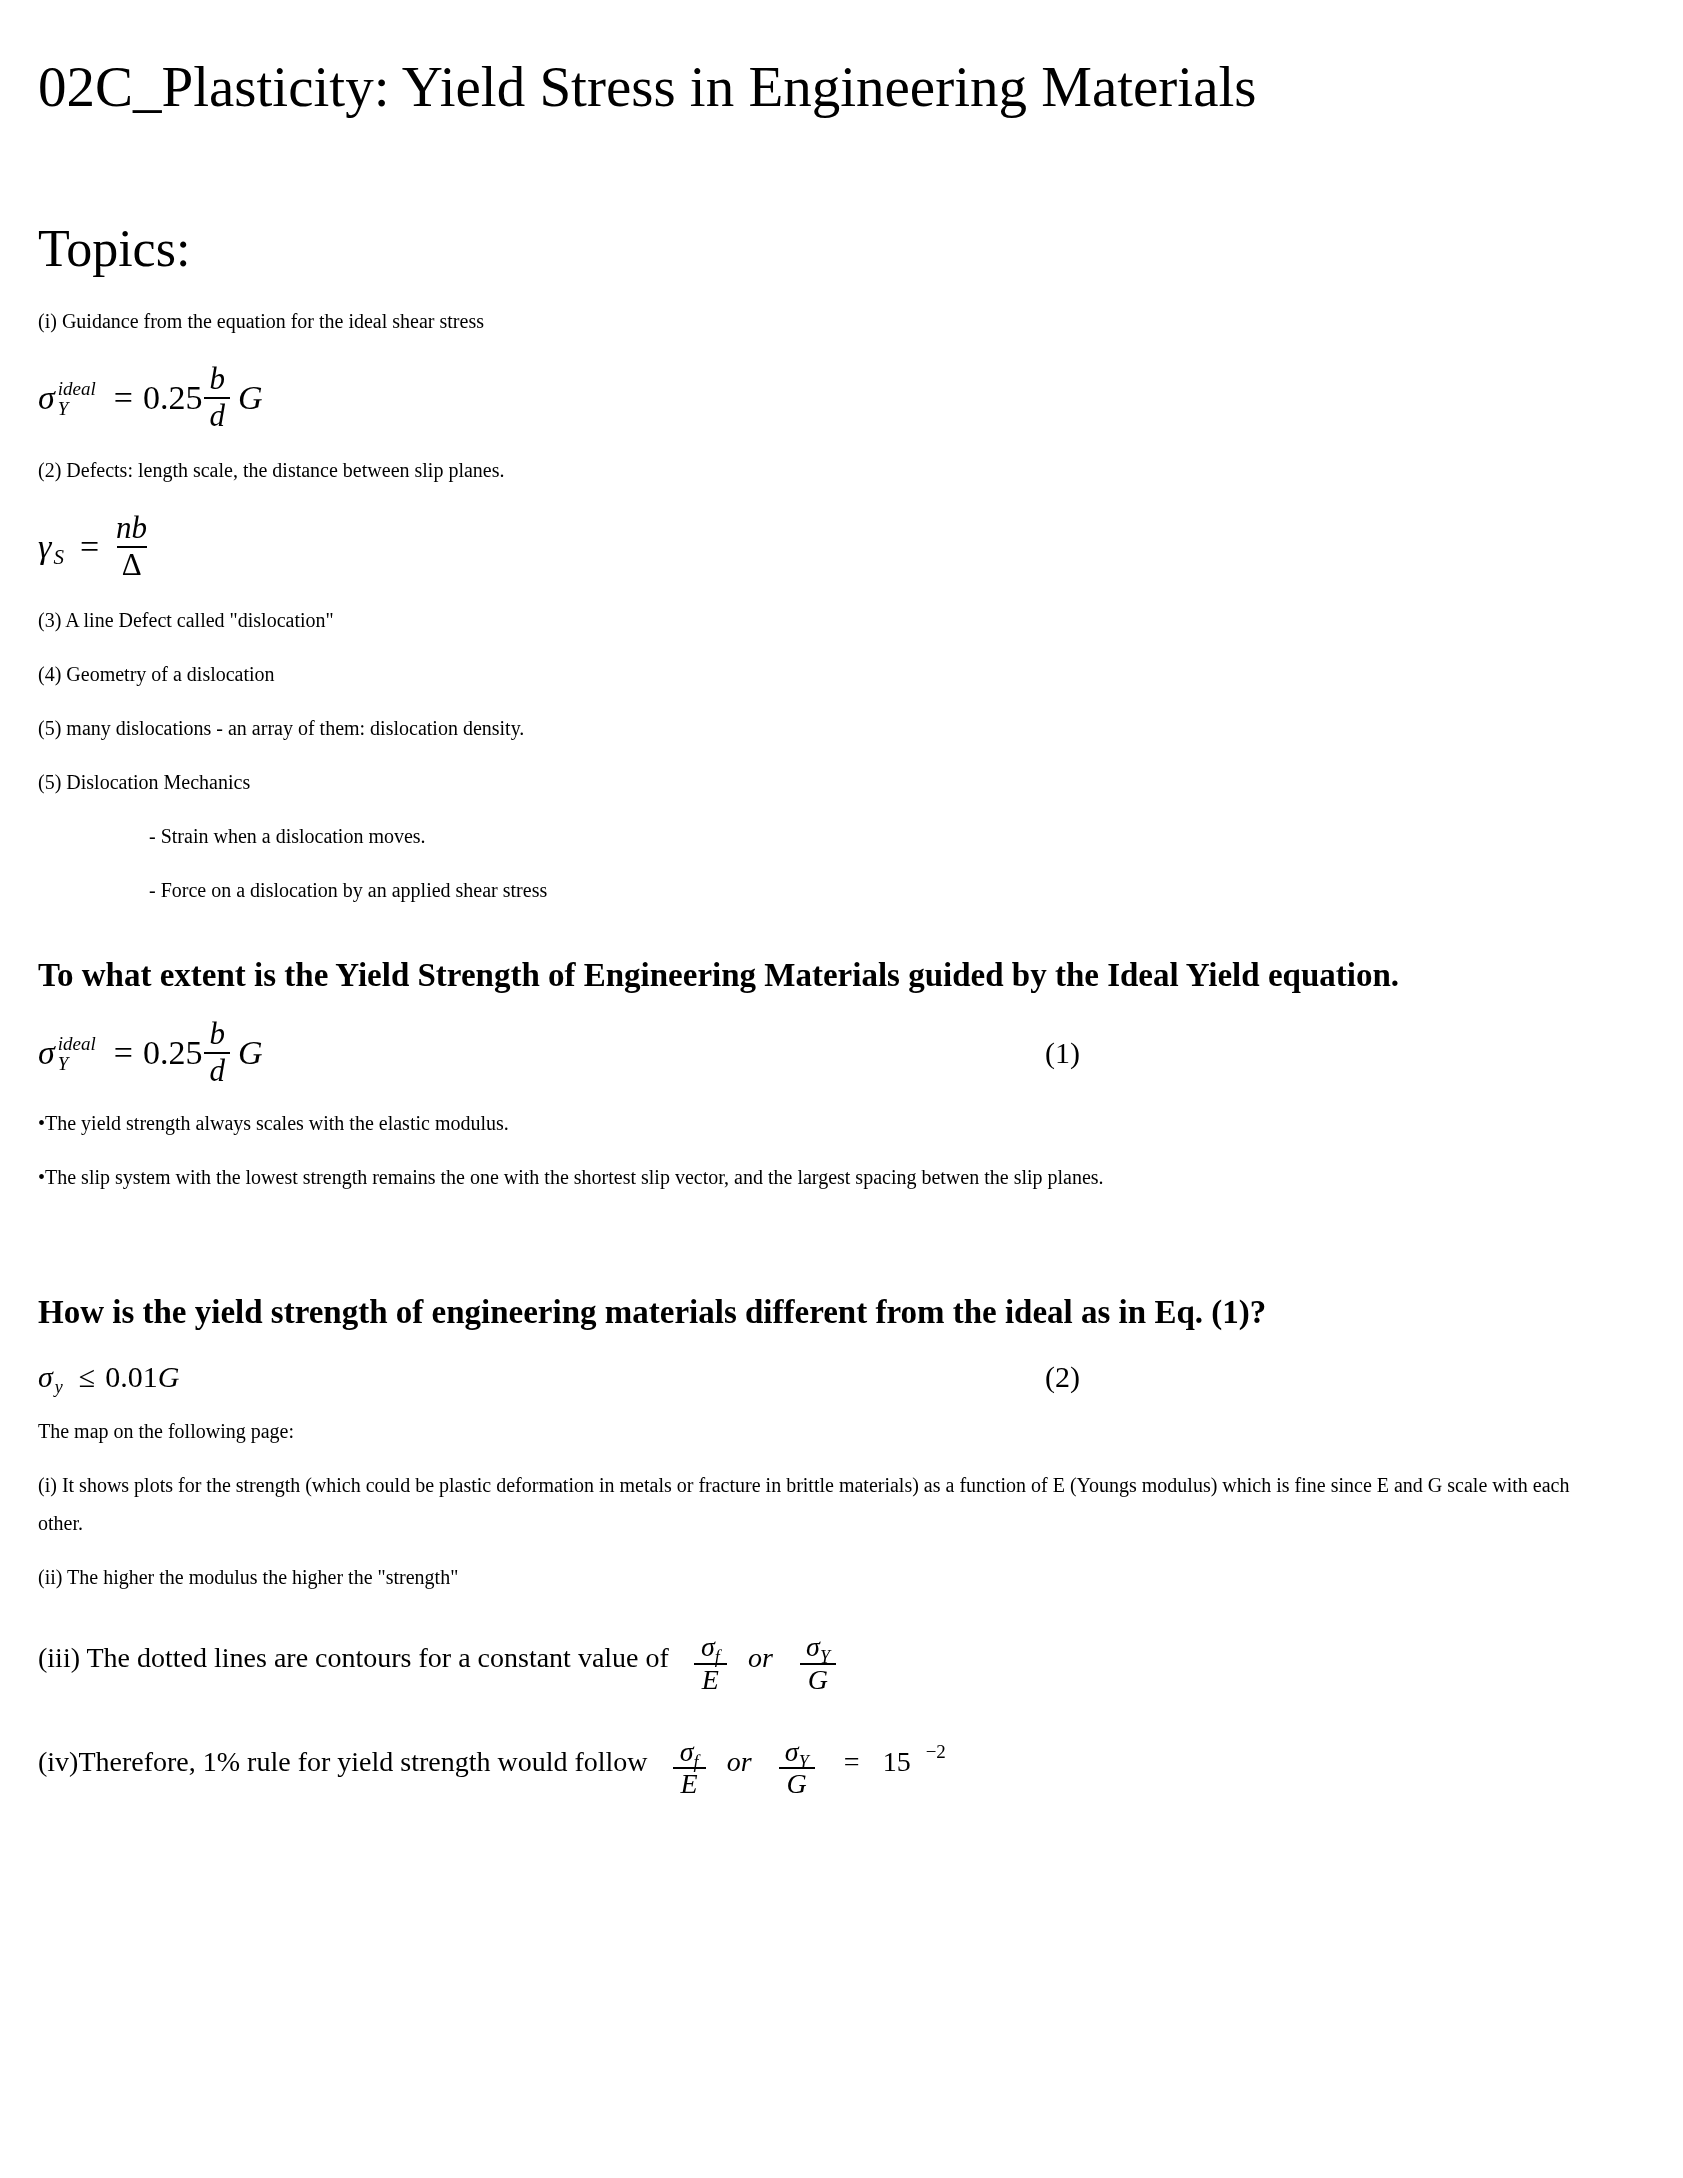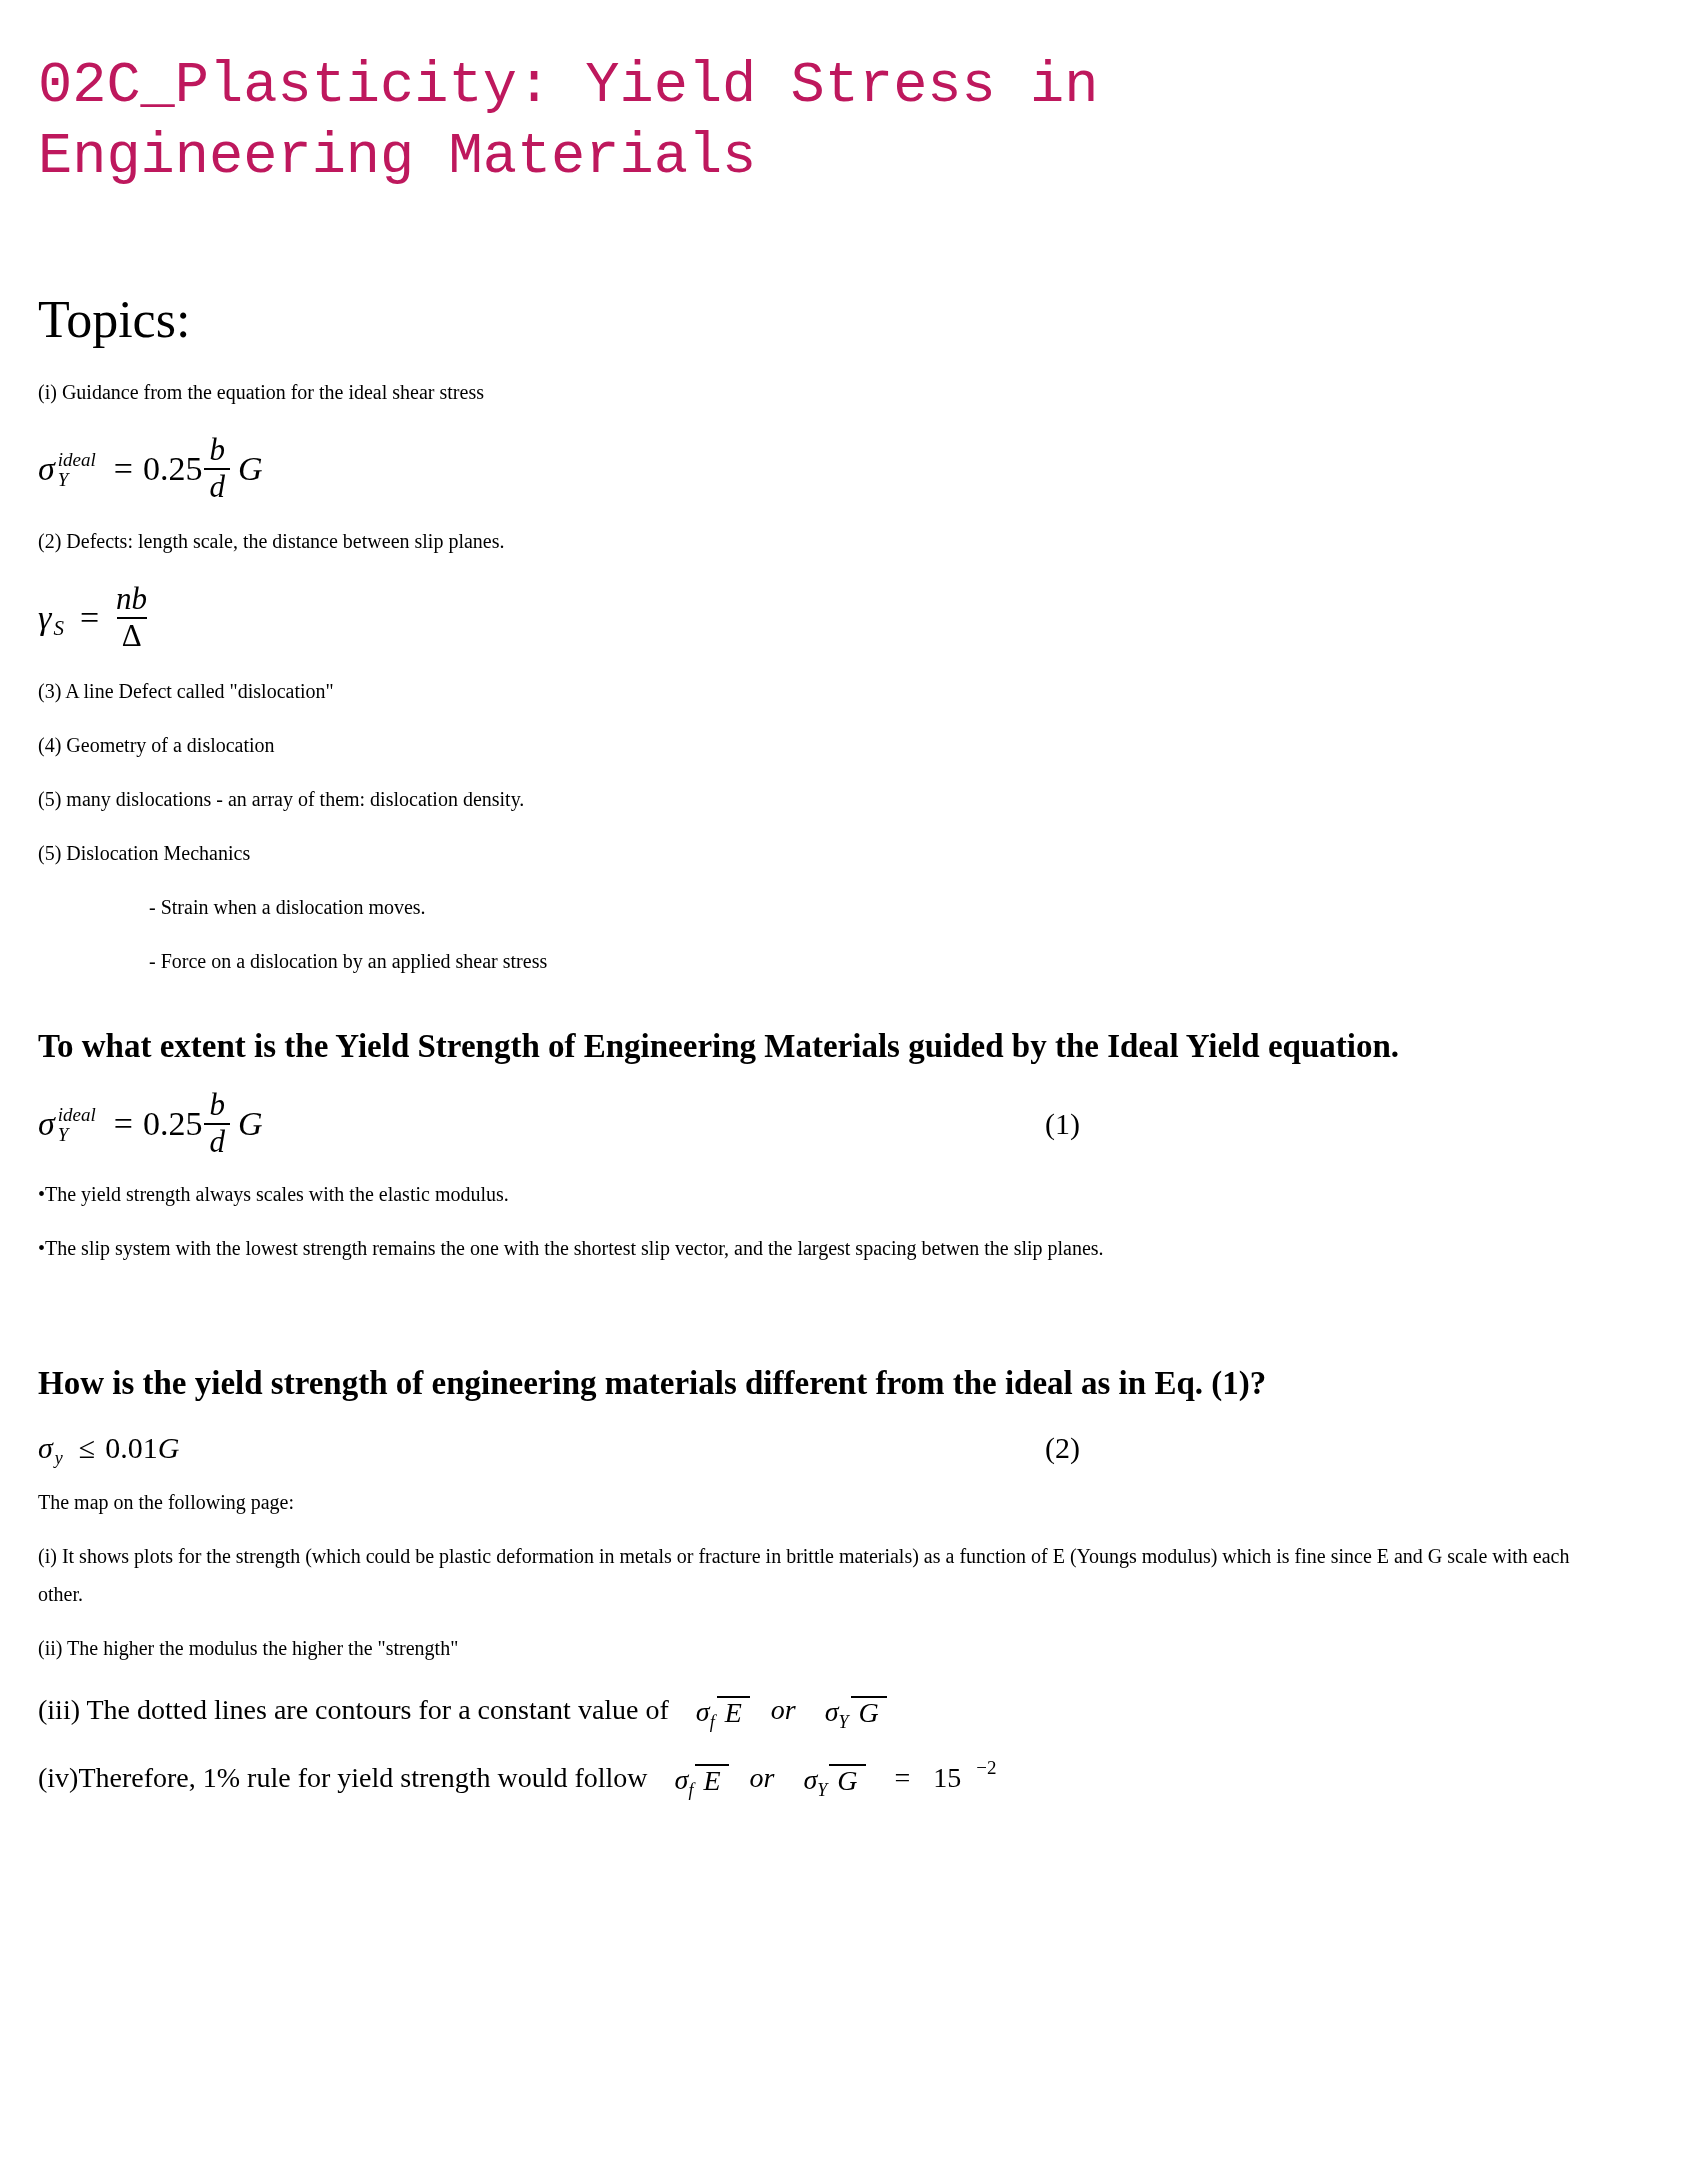--- a/index.html
+++ b/index.html
@@ -4,25 +4,25 @@
 <style>
   html, body { margin: 0; padding: 0; background: #ffffff; }
   body {
     width: 1683px; height: 2178px; overflow: hidden;
     font-family: "Liberation Serif", serif;
     color: #000000;
   }
   .page { padding: 0 40px 0 38px; }
 
   .title {
-    font-family: Liberation Mono, monospace;
+    font-family: Liberation Serif, serif;
     font-weight: normal;
     font-size: 57px;
     line-height: 71px;
-    color: #be185d;
+    color: #000000;
     max-width: 1386px;
     margin: 51px 0 0 0;
   }
 
   .topics-heading {
     font-weight: normal;
     font-size: 52px;
     line-height: 59px;
     margin: 97px 0 24px 0;
   }
@@ -100,26 +100,26 @@
     display: flex;
     align-items: center;
     font-size: 28px;
     line-height: 38px;
     margin: 24px 0;
     max-width: 1564px;
     gap: 15px;
   }
   .pfrac {
     display: inline-flex;
-    flex-direction: row;
+    flex-direction: column;
     align-items: center;
     font-style: italic;
     font-size: 28px;
     line-height: 1.08;
-    margin: 4px 4px 0 10px;
+    margin: 12px 4px 0 10px;
     text-align: center;
   }
   .pfrac .den { border-top: 2px solid #000; padding: 0 8px; }
   .pfrac .num { padding: 0 2px; }
   .ssub { font-size: 18px; display: inline-block; transform: translateY(7px); }
   .or-word { font-style: italic; margin: 0 2px; }
   .tail-rel { font-style: normal; margin: 0 8px 0 10px; }
   .tail-base { font-style: normal; }
   .tail-exp {
     font-style: normal;

